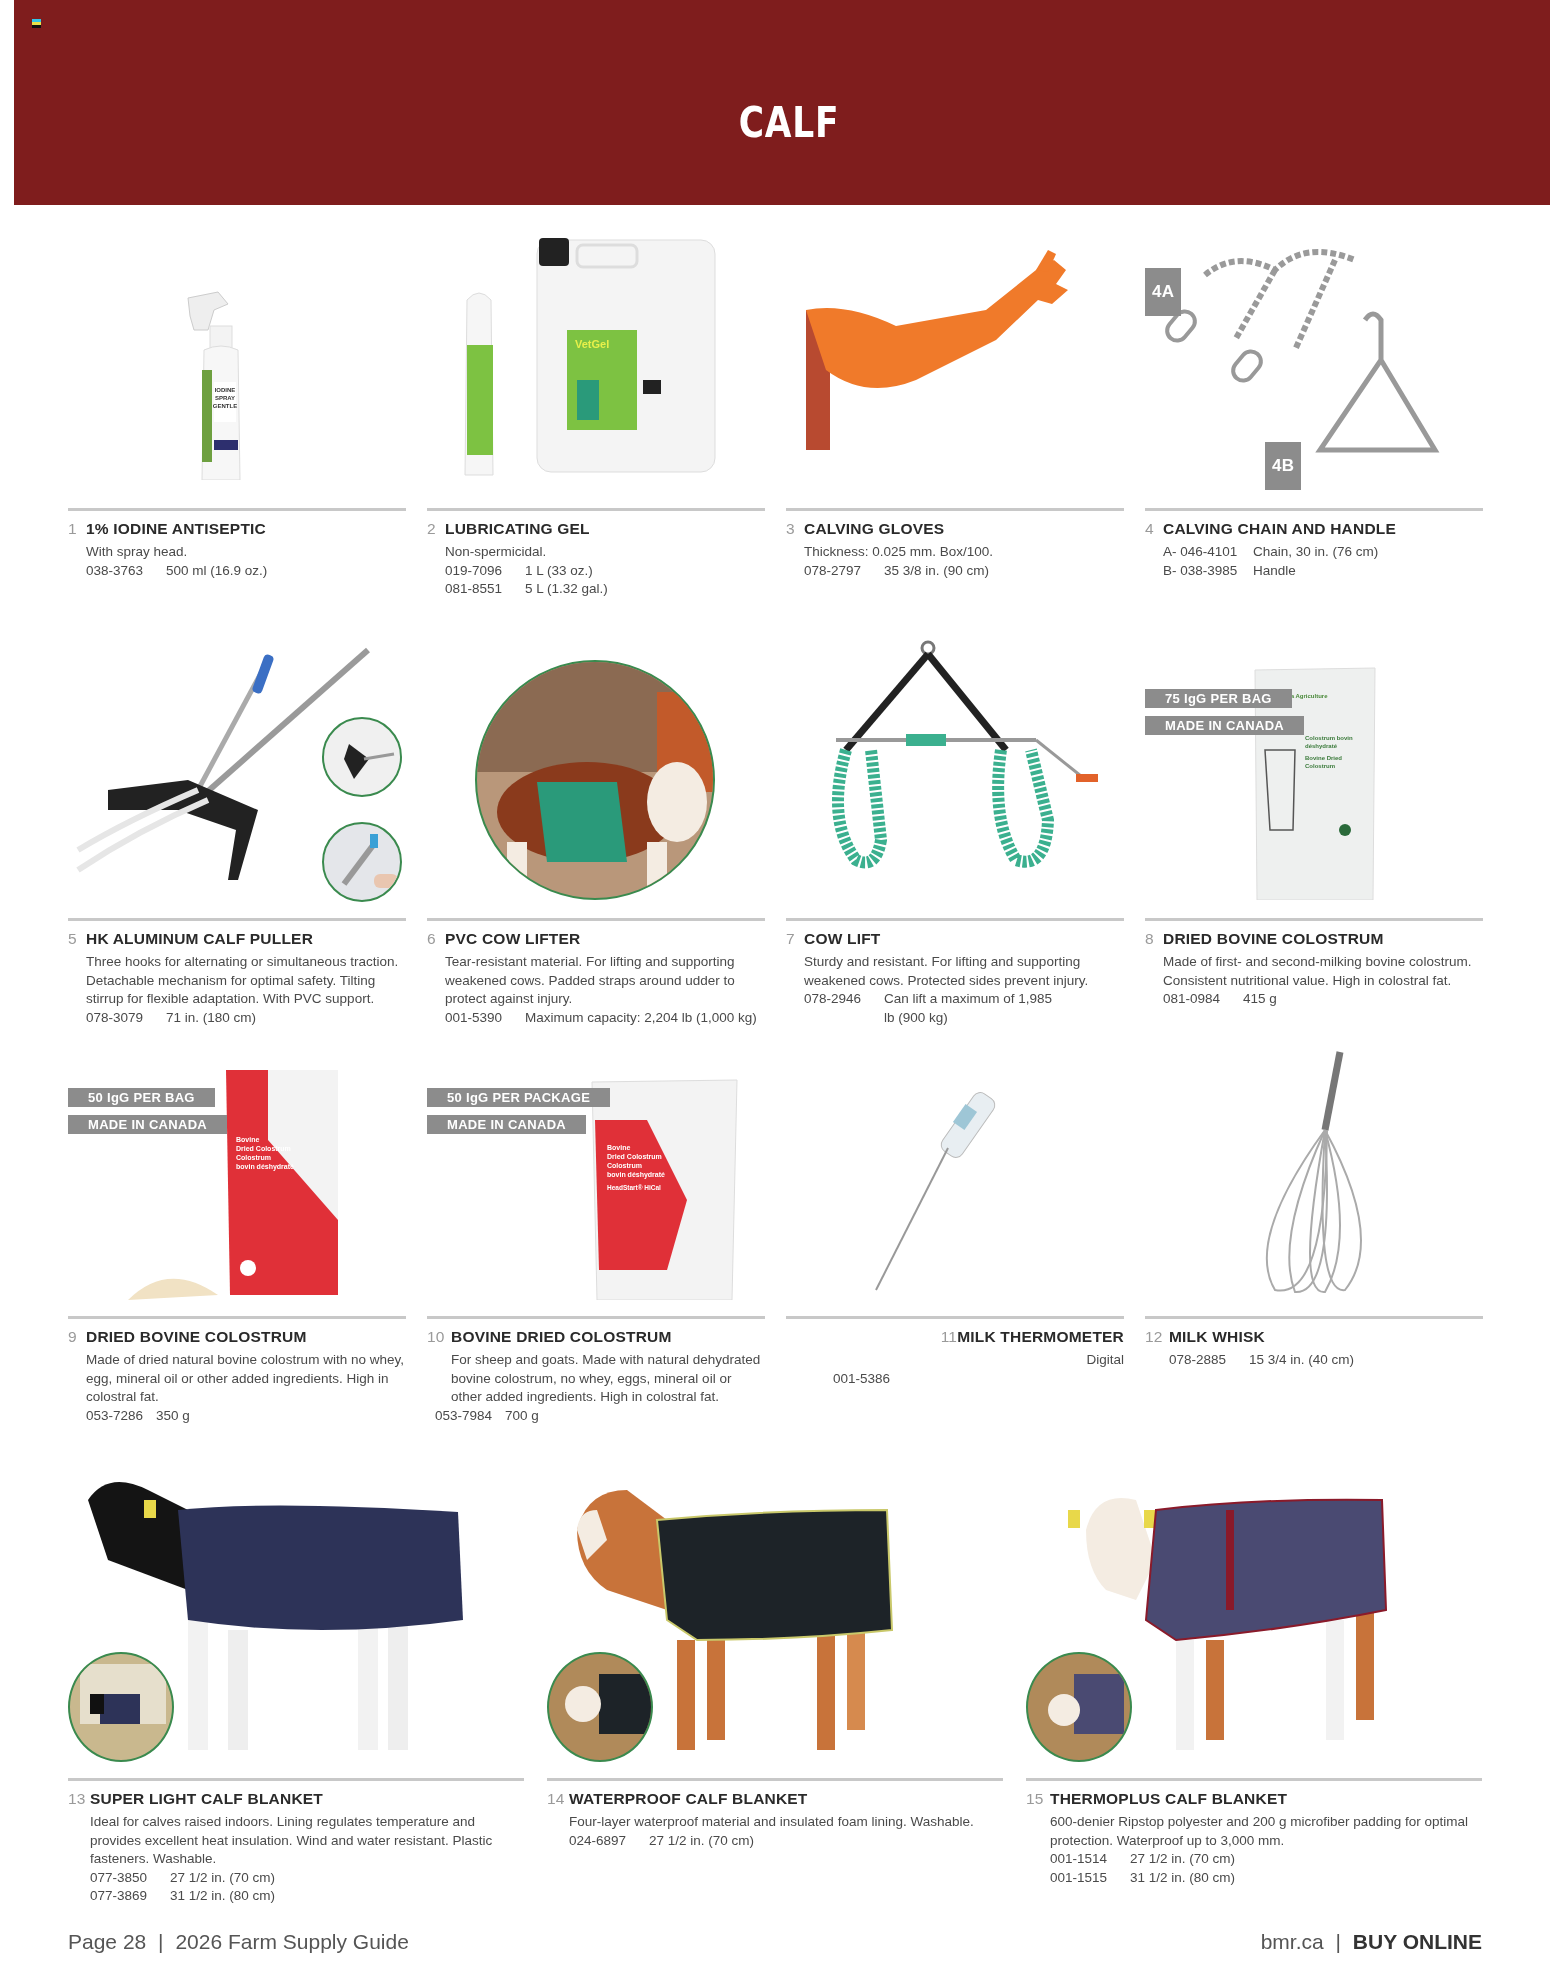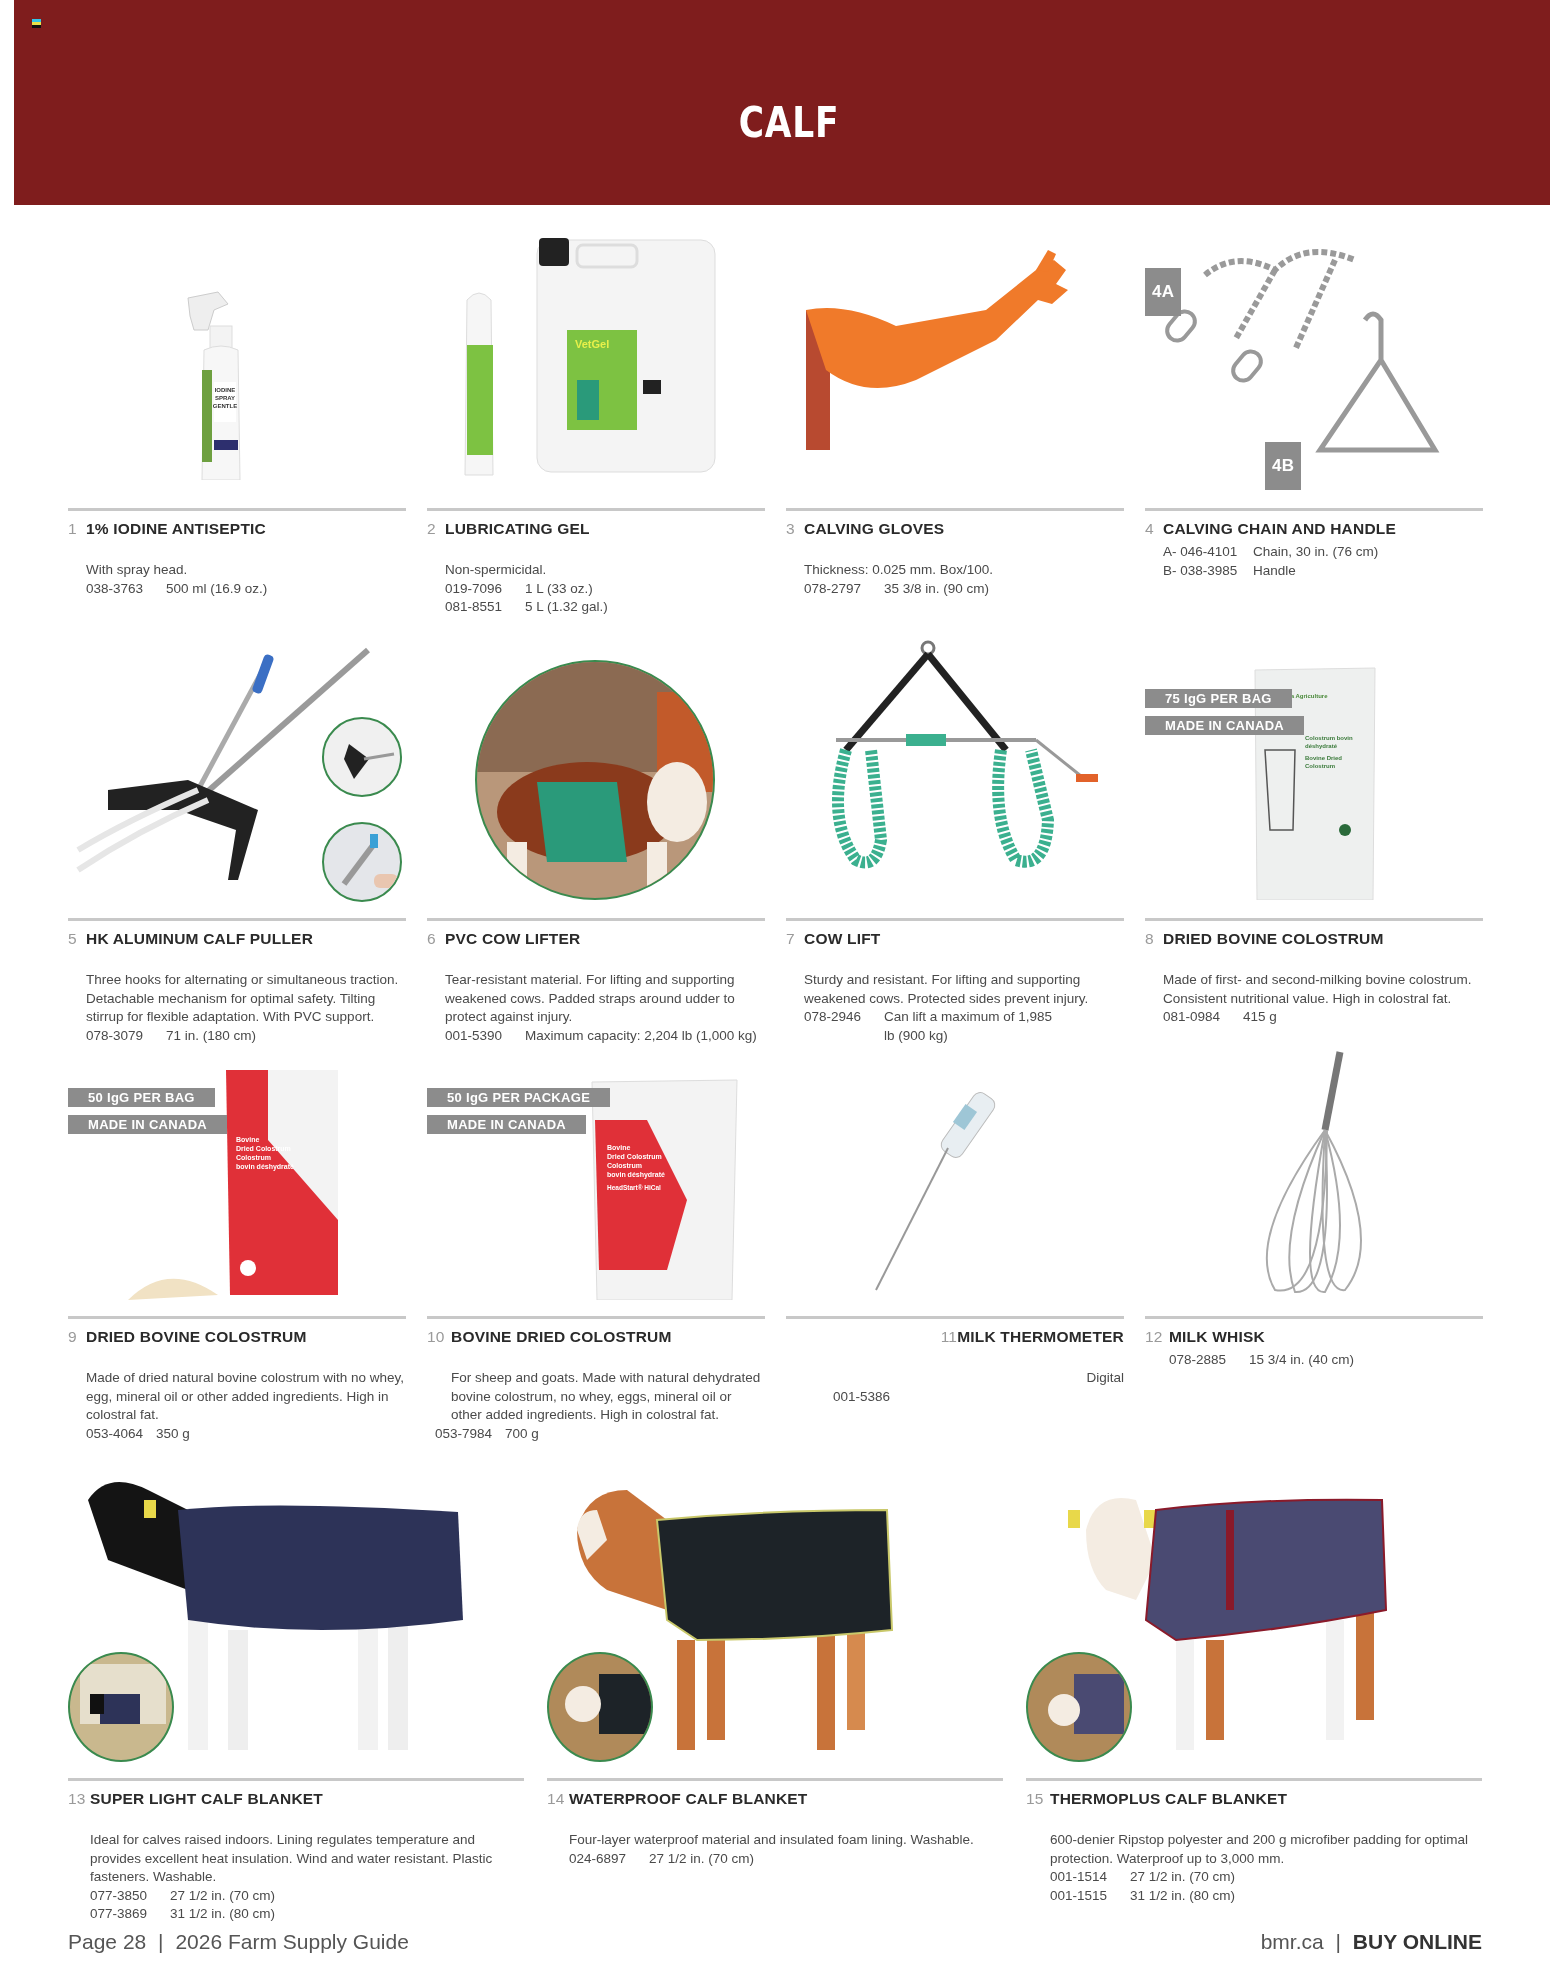--- a/index.html
+++ b/index.html
@@ -12,21 +12,21 @@
   .header h1 { position: absolute; left: 0; right: 0; top: 98px; text-align: center; color: #ffffff;
     font-family: "DejaVu Sans", sans-serif; font-weight: bold; font-size: 42px; letter-spacing: 1px;
     transform: scaleX(0.82); }
 
   .card { position: absolute; }
   .card .img { position: absolute; left: 0; top: 0; width: 100%; }
   .card .rule { position: absolute; left: 0; right: 0; height: 3px; background: #c8c8c8; }
   .card .txt { position: absolute; left: 0; right: 0; }
   .card .title { font-size: 15.5px; font-weight: bold; color: #2a2a2a; letter-spacing: 0.2px; white-space: nowrap; }
   .card .num { color: #9a9a9a; font-weight: normal; display: inline-block; min-width: 18px; }
-  .card .desc { font-size: 13.5px; line-height: 18.5px; color: #4a4a4a; margin-left: 18px; margin-top: 23px; }
+  .card .desc { font-size: 13.5px; line-height: 18.5px; color: #4a4a4a; margin-left: 18px; margin-top: 5px; }
   .card .sku { font-size: 13.5px; line-height: 18.5px; color: #4a4a4a; margin-left: 18px; display: flex; }
   .card .sku .code { width: 80px; flex: none; }
   .card .sku .val { flex: 1; }
 
   .badge { position: absolute; background: #8c8c8c; color: #fff; font-weight: bold; font-size: 13px;
     padding: 2px 20px; white-space: nowrap; letter-spacing: 0.3px; }
   .badge.big { font-size: 17px; padding: 14px 7px; }
 
   .circle { position: absolute; border-radius: 50%; border: 2px solid #3a8a4e; overflow: hidden; }
 
@@ -253,21 +253,21 @@
     <text x="168" y="129" font-size="7" fill="#fff" font-weight="bold">bovin déshydraté</text>
     <circle cx="180" cy="228" r="8" fill="#fff"></circle>
   </svg>
   <div class="badge" style="left:0;top:48px;">50 IgG PER BAG</div>
   <div class="badge" style="left:0;top:75px;">MADE IN CANADA</div>
   <div class="rule" style="top:276px;"></div>
   <div class="txt" style="top:288px;">
     <div class="title"><span class="num">9</span><span>DRIED BOVINE COLOSTRUM</span></div>
     <div class="desc">Made of dried natural bovine colostrum with no whey, egg, mineral oil or other added ingredients. High in colostral fat.</div>
     <div class="sku">
-        <span class="code" style="width:70px">053-4064</span>
+        <span class="code" style="width:70px">053-7286</span>
         <span class="val">350 g</span>
       </div>
   </div>
 </div>
 
 <div class="card" style="left:427px;top:1040px;width:338px;height:400px;">
   <svg class="img" height="260" viewBox="0 0 338 260">
     <path d="M165 42 L310 40 L305 260 L170 260 Z" fill="#f3f3f3" stroke="#ddd"></path>
     <path d="M168 80 L220 80 L260 160 L240 230 L172 230 Z" fill="#e03038"></path>
     <text x="180" y="110" font-size="7" fill="#fff" font-weight="bold">Bovine</text>

